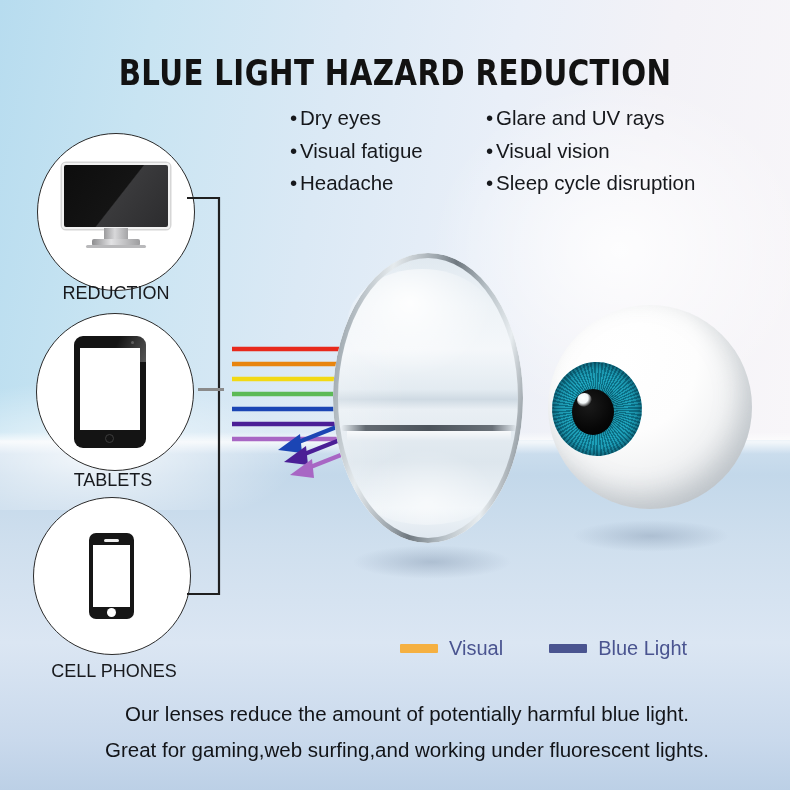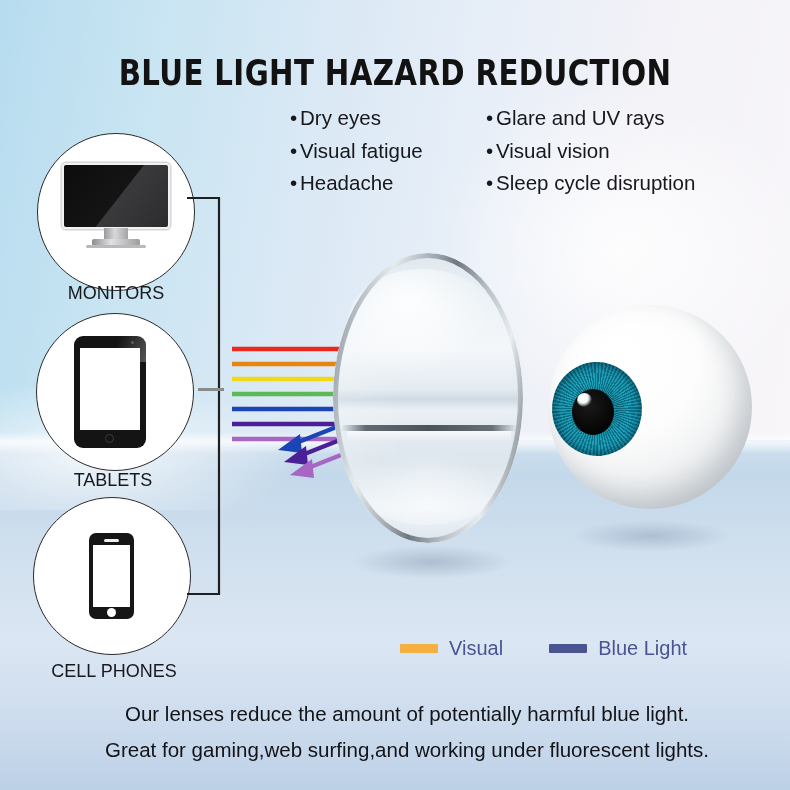--- a/index.html
+++ b/index.html
@@ -167,21 +167,21 @@
       <div class="bitem"><span class="bdot">•</span><span>Sleep cycle disruption</span></div>
     </div>
   </div>
 
   <div class="devgroup">
     <div class="circ" style="left:37px;top:133px;width:158px;height:158px;"></div>
     <div class="mon-screen"></div>
     <div class="mon-neck"></div>
     <div class="mon-base"></div>
     <div class="mon-foot"></div>
-    <div class="devlabel" style="left:0px;top:283px;width:232px;">MONITORS</div>
+    <div class="devlabel" style="left:0px;top:283px;width:232px;">REDUCTION</div>
   </div>
 
   <div class="devgroup">
     <div class="circ" style="left:36px;top:313px;width:158px;height:158px;"></div>
     <div class="tab-body"></div>
     <div class="tab-screen"></div>
     <div class="tab-cam"></div>
     <div class="tab-home"></div>
     <div class="tab-gloss"></div>
     <div class="devlabel" style="left:0px;top:470px;width:226px;">TABLETS</div>

